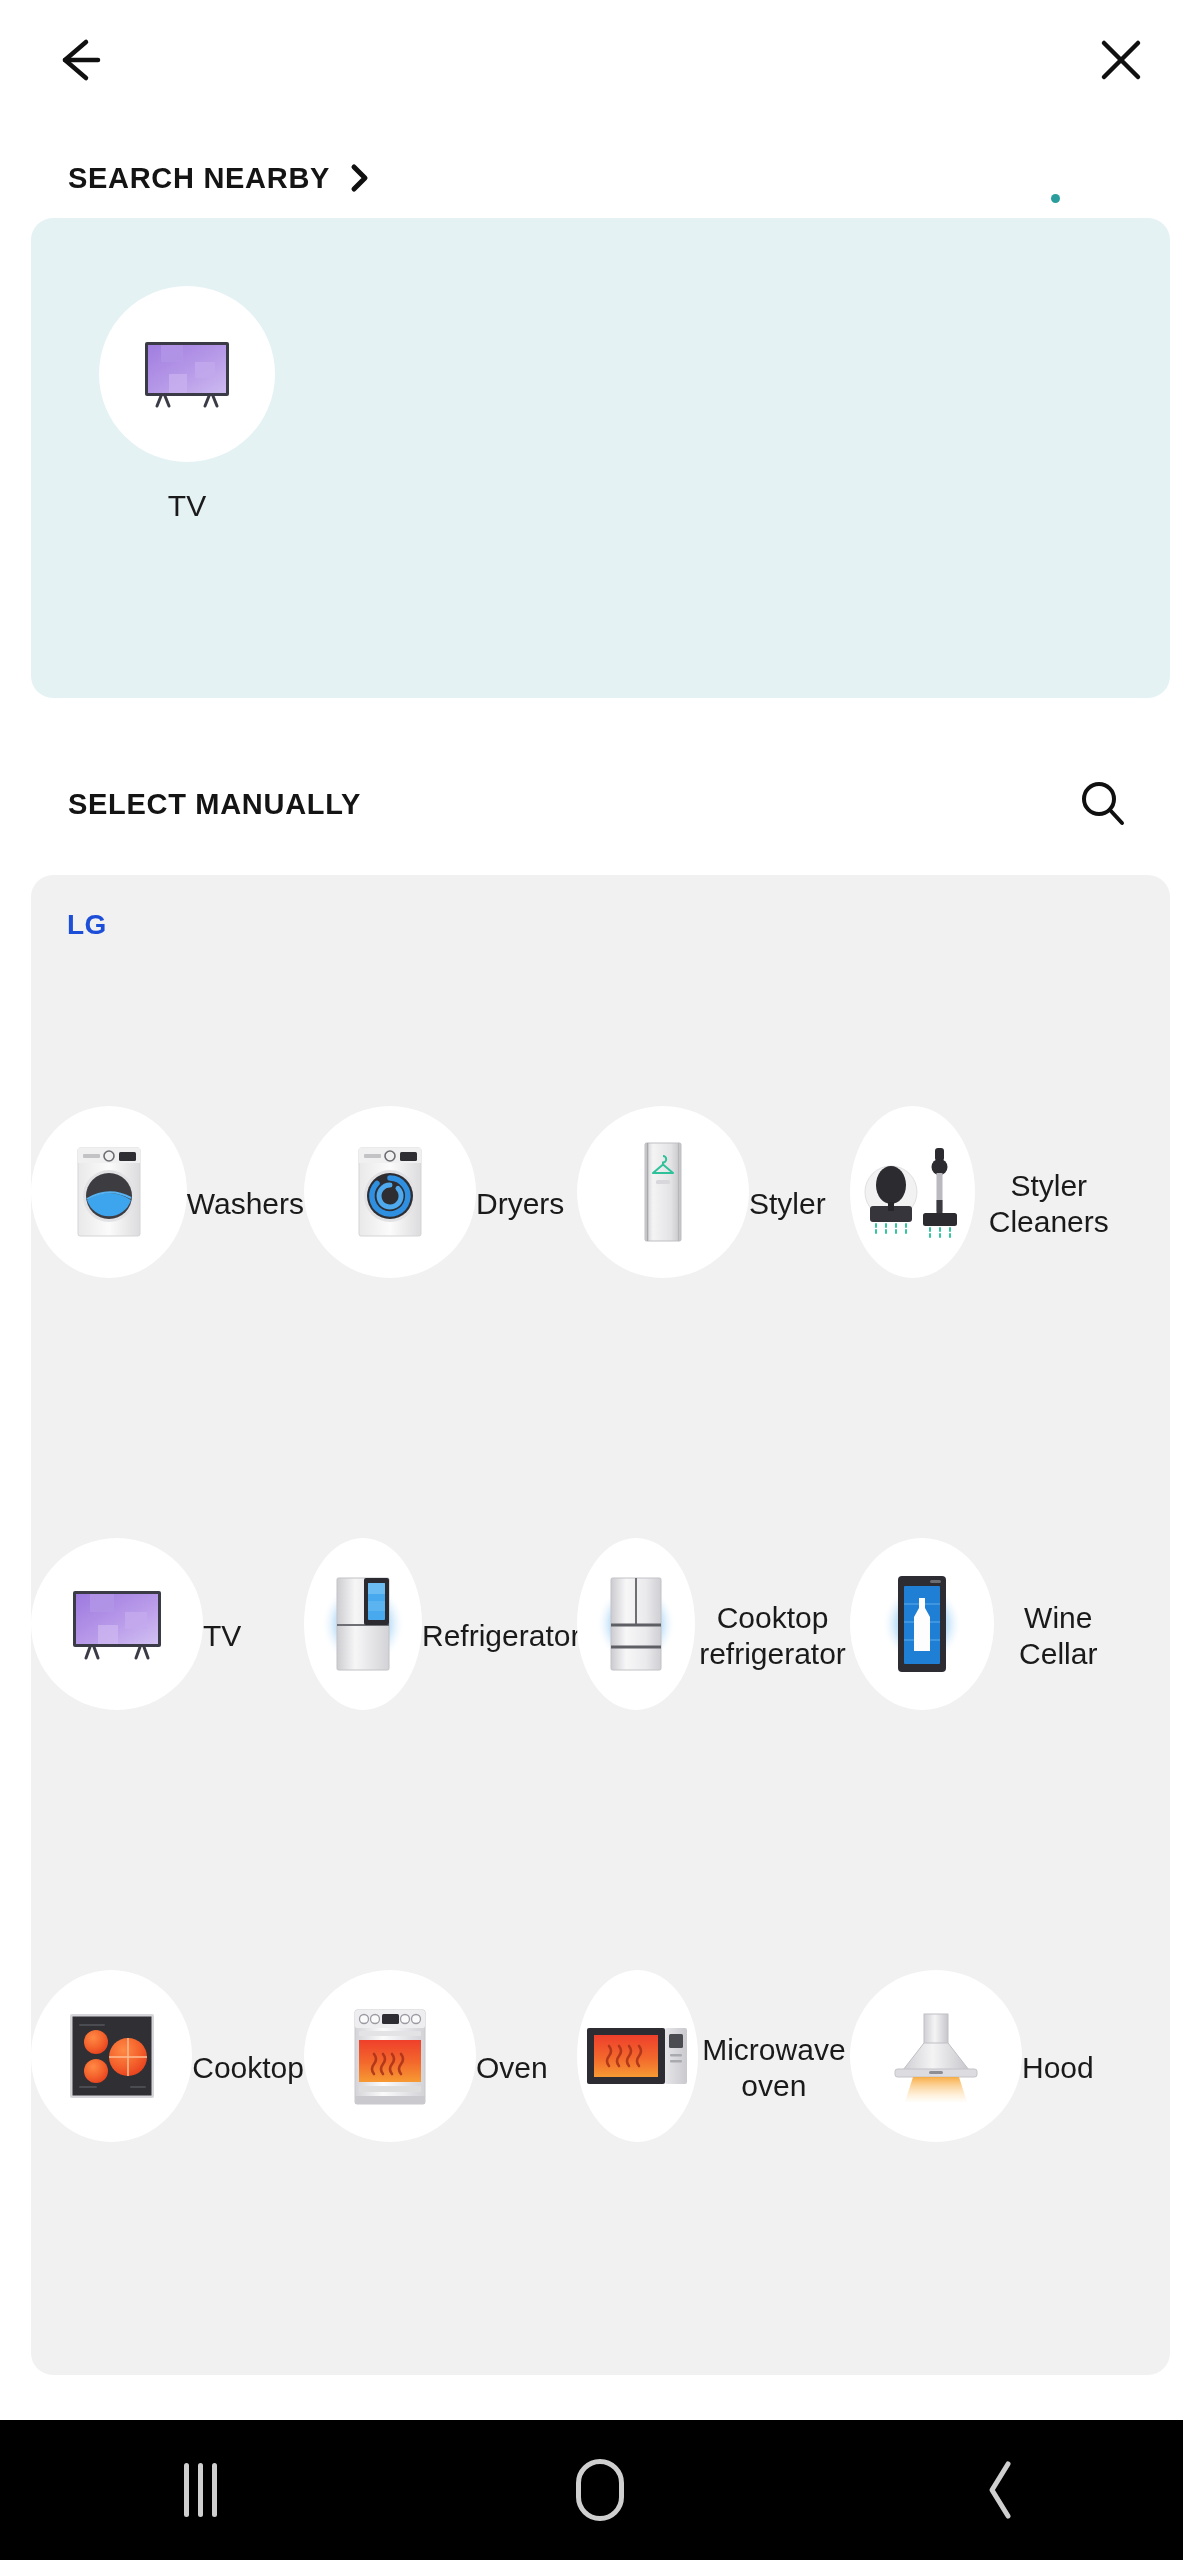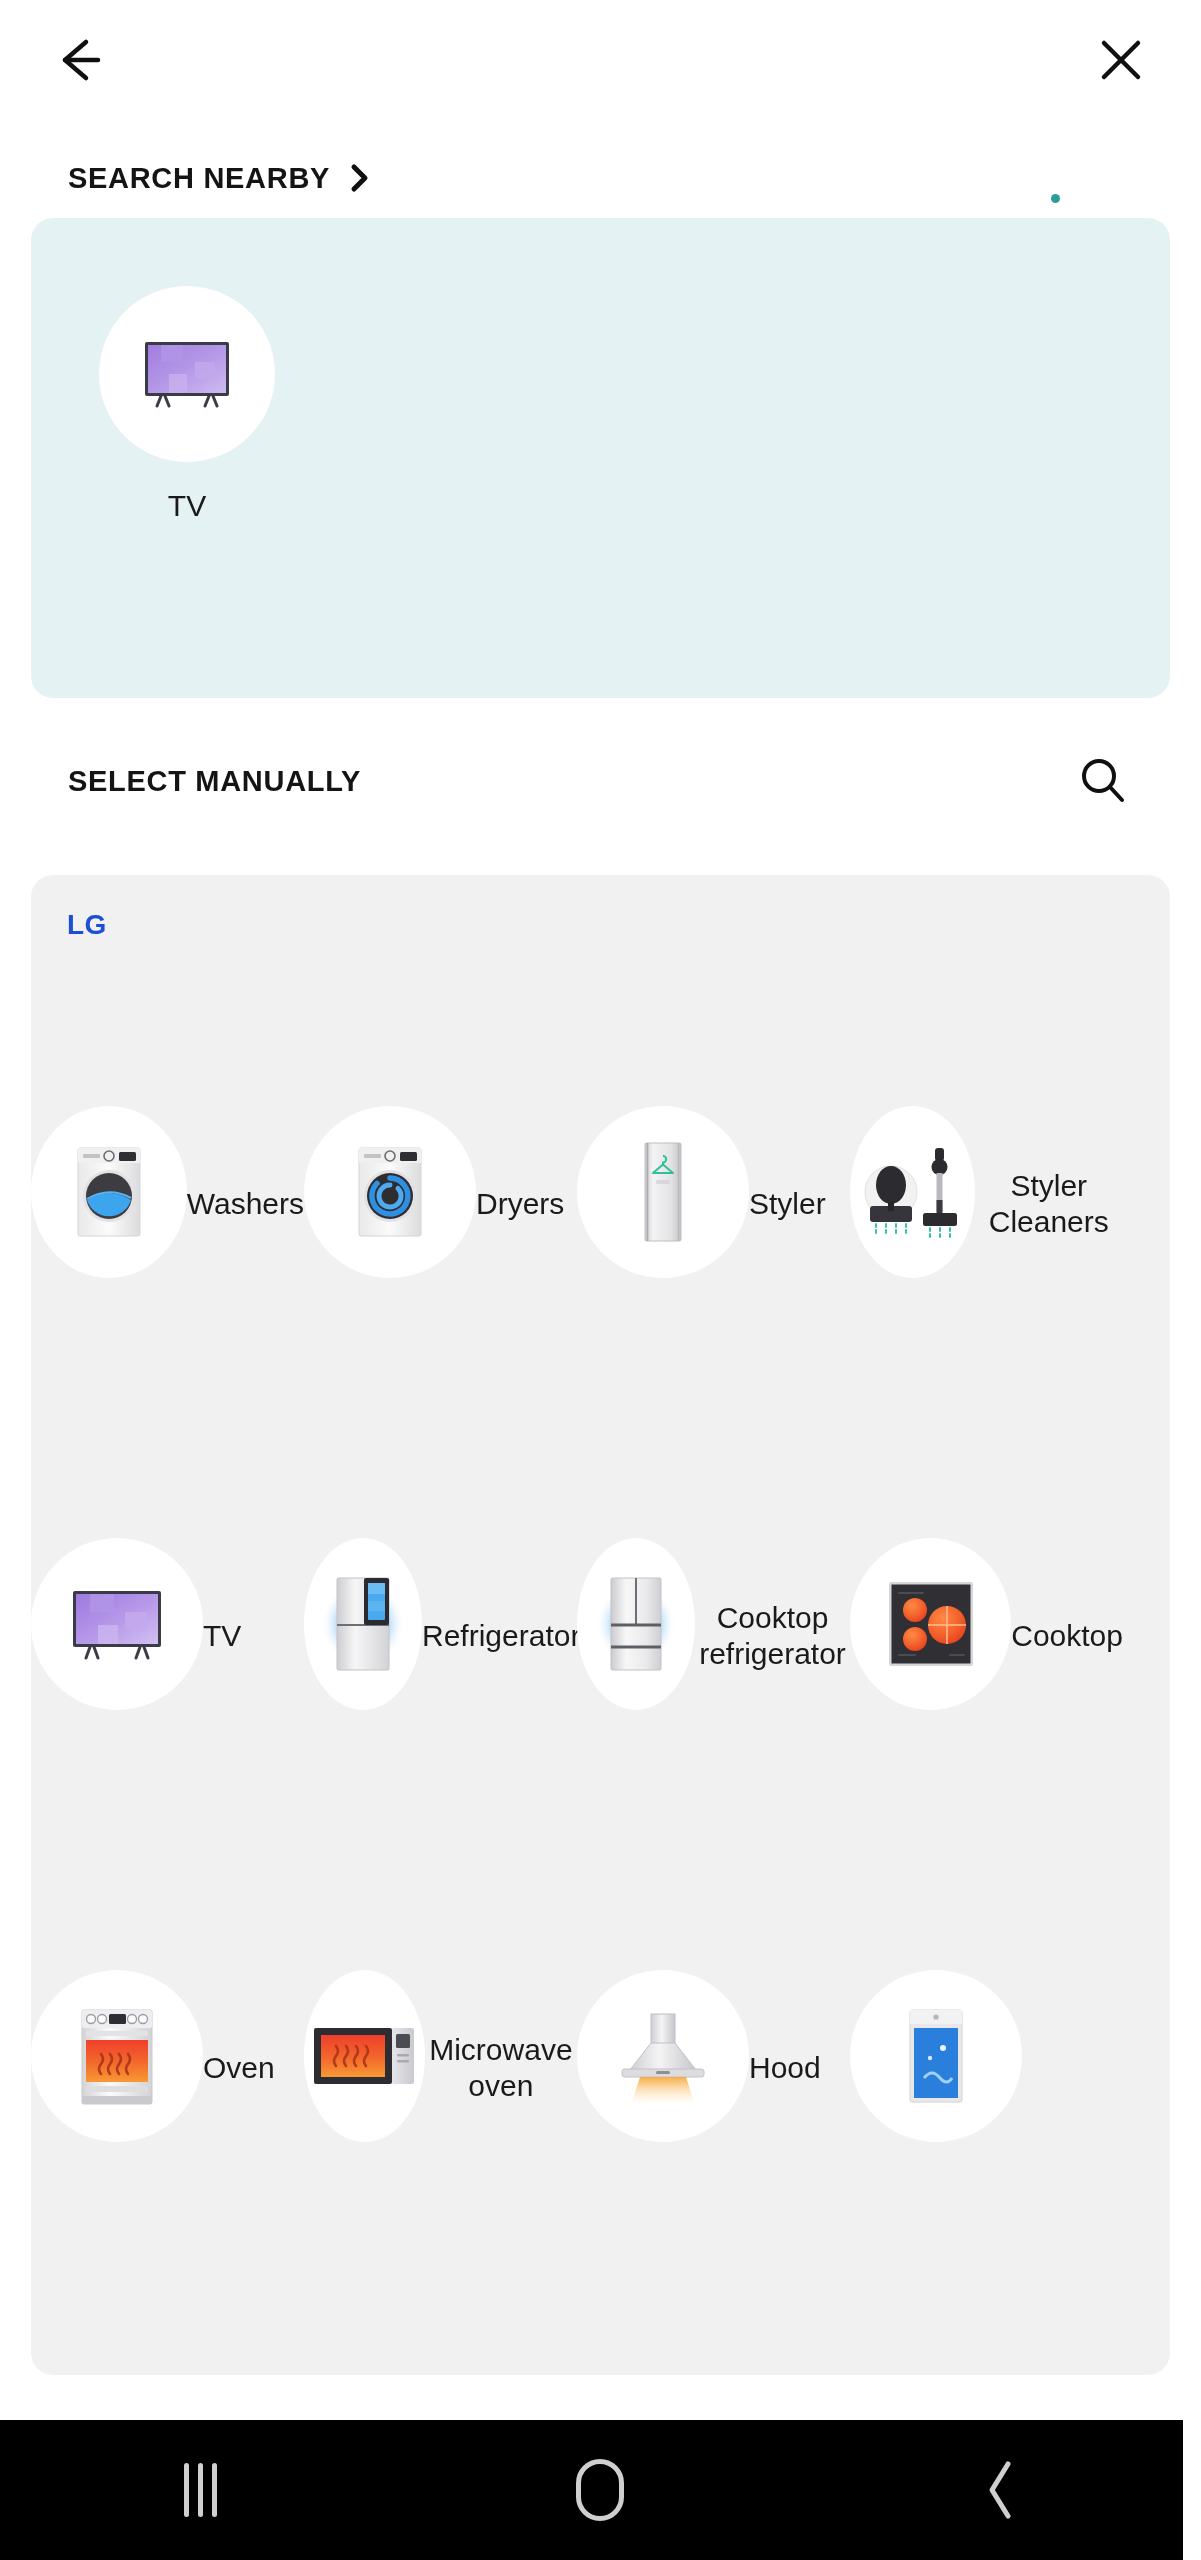--- a/index.html
+++ b/index.html
@@ -236,21 +236,21 @@
           <rect x="56" y="28" width="20" height="16" fill="#c1a7ec" opacity="0.9"></rect>
           <rect x="30" y="40" width="18" height="19" fill="#c9b2ef" opacity="0.75"></rect>
           <path d="M22 62 L18 72 M26 62 L30 72" stroke="#3b3b47" stroke-width="3" stroke-linecap="round"></path>
           <path d="M70 62 L66 72 M74 62 L78 72" stroke="#3b3b47" stroke-width="3" stroke-linecap="round"></path>
         </svg>
       </div>
       <div class="tile-label">TV</div>
     </div>
   </div>
 
-  <div class="section-head" style="top:751px;">
+  <div class="section-head" style="top:774px;">
     <span class="title">SELECT MANUALLY</span>
     <span class="search-btn">
       <svg class="svg-ico" width="56" height="56" viewBox="0 0 56 56">
         <circle cx="24" cy="23" r="15" fill="none" stroke="#101010" stroke-width="4"></circle>
         <line x1="35" y1="34" x2="47" y2="47" stroke="#101010" stroke-width="4" stroke-linecap="round"></line>
       </svg>
     </span>
   </div>
 
   <div class="manual-panel">
@@ -416,20 +416,37 @@
             <rect x="34" y="10" width="50" height="92" rx="1.5" fill="url(#kbody)" stroke="#c2c2c7" stroke-width="1"></rect>
             <line x1="59" y1="10" x2="59" y2="57" stroke="#6e6e75" stroke-width="2"></line>
             <line x1="34" y1="57" x2="84" y2="57" stroke="#5e5e65" stroke-width="3"></line>
             <line x1="34" y1="79" x2="84" y2="79" stroke="#5e5e65" stroke-width="3"></line>
           </svg>
         </div>
         <div class="tile-label">Cooktop
 refrigerator</div>
       </div>
 
+      <div class="grid-cell">
+        <div class="tile-circle">
+          <svg class="svg-ico" width="118" height="112" viewBox="0 0 118 112">
+            <circle cx="59" cy="56" r="40" fill="url(#blueglow1)"></circle>
+            <rect x="35" y="8" width="48" height="96" rx="4" fill="#2c2c32"></rect>
+            <rect x="41" y="18" width="36" height="78" rx="1" fill="#1f7fd4"></rect>
+            <g stroke="#5aa9e8" stroke-width="1.3" opacity="0.75">
+              <line x1="41" y1="36" x2="77" y2="36"></line>
+              <line x1="41" y1="54" x2="77" y2="54"></line>
+              <line x1="41" y1="72" x2="77" y2="72"></line>
+            </g>
+            <rect x="67" y="12" width="11" height="3" rx="1.5" fill="#6b6b72"></rect>
+            <path d="M56 30 h6 v10 l5 9 v34 h-16 v-34 l5 -9 z" fill="#fdfdfd"></path>
+          </svg>
+        </div>
+        <div class="tile-label">Wine Cellar</div>
+      </div>
 
       <div class="grid-cell">
         <div class="tile-circle">
           <svg class="svg-ico" width="104" height="100" viewBox="0 0 104 100">
             <defs>
               <radialGradient id="burn" cx="38%" cy="32%" r="72%">
                 <stop offset="0%" stop-color="#ff8a45"></stop>
                   <stop offset="60%" stop-color="#f4622c"></stop>
                 <stop offset="100%" stop-color="#e8421f"></stop>
               </radialGradient>

